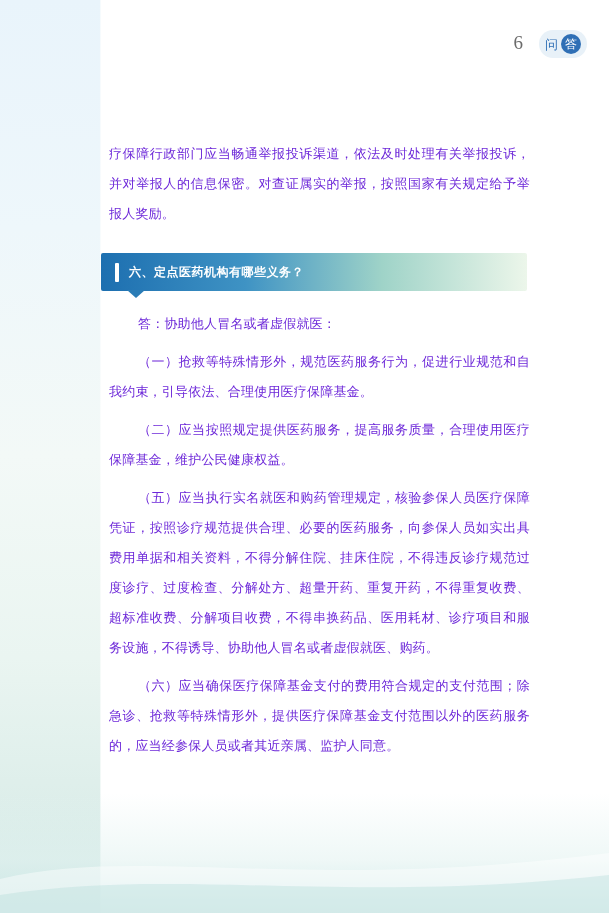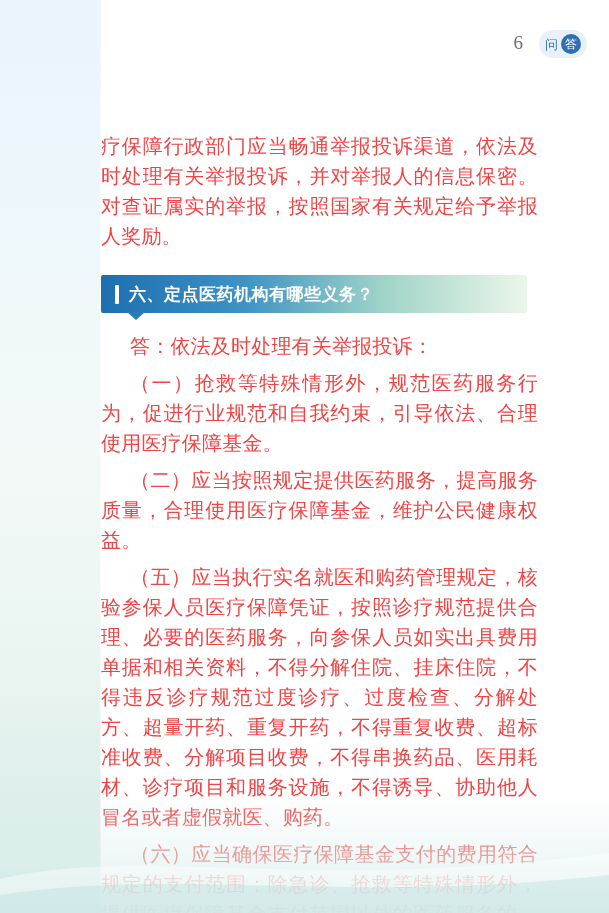--- a/index.html
+++ b/index.html
@@ -100,25 +100,25 @@
   }
 
   
   .content {
     position: absolute;
     left: 101px;
     top: 131px;
     width: 437px;
   }
   .para {
-    font-size: 20px;
+    font-size: 13px;
     line-height: 30px;
-    color: #ef4444;
+    color: #6d28d9;
     font-family: "Liberation Sans", sans-serif;
-    margin: 0;
+    margin: 8px;
     text-align: justify;
     text-justify: inter-ideograph;
     letter-spacing: 0.2px;
   }
   .para + .para {
     margin-top: 7px;
   }
   .indent {
     text-indent: 29px;
   }
@@ -137,21 +137,21 @@
   .section-banner .bar {
     width: 4px;
     height: 19px;
     background: #ffffff;
     margin-left: 14px;
     margin-right: 10px;
     border-radius: 1px;
   }
   .section-title {
     color: #ffffff;
-    font-size: 17px;
+    font-size: 12px;
     font-weight: bold;
     letter-spacing: 0.5px;
     font-family: "Liberation Sans", sans-serif;
   }
   .section-banner:after {
     content: "";
     position: absolute;
     left: 26px;
     bottom: -7px;
     width: 0;
@@ -180,21 +180,21 @@
 
   <div class="content">
 
     <p class="para">疗保障行政部门应当畅通举报投诉渠道，依法及时处理有关举报投诉，并对举报人的信息保密。对查证属实的举报，按照国家有关规定给予举报人奖励。</p>
 
     <div class="section-banner">
       <span class="bar"></span>
       <span class="section-title">六、定点医药机构有哪些义务？</span>
     </div>
 
-    <p class="para indent answer-line">答：依法及时处理有关举报投诉：</p>
+    <p class="para indent answer-line">答：协助他人冒名或者虚假就医：</p>
 
     <p class="para indent">（一）抢救等特殊情形外，规范医药服务行为，促进行业规范和自我约束，引导依法、合理使用医疗保障基金。</p>
     <p class="para indent">（二）应当按照规定提供医药服务，提高服务质量，合理使用医疗保障基金，维护公民健康权益。</p>
     <p class="para indent">（五）应当执行实名就医和购药管理规定，核验参保人员医疗保障凭证，按照诊疗规范提供合理、必要的医药服务，向参保人员如实出具费用单据和相关资料，不得分解住院、挂床住院，不得违反诊疗规范过度诊疗、过度检查、分解处方、超量开药、重复开药，不得重复收费、超标准收费、分解项目收费，不得串换药品、医用耗材、诊疗项目和服务设施，不得诱导、协助他人冒名或者虚假就医、购药。</p>
     <p class="para indent">（六）应当确保医疗保障基金支付的费用符合规定的支付范围；除急诊、抢救等特殊情形外，提供医疗保障基金支付范围以外的医药服务的，应当经参保人员或者其近亲属、监护人同意。</p>
 
   </div>
 
   <div class="bottom-band"></div>
   <svg class="bottom-curve" viewBox="0 0 609 90" preserveAspectRatio="none">

